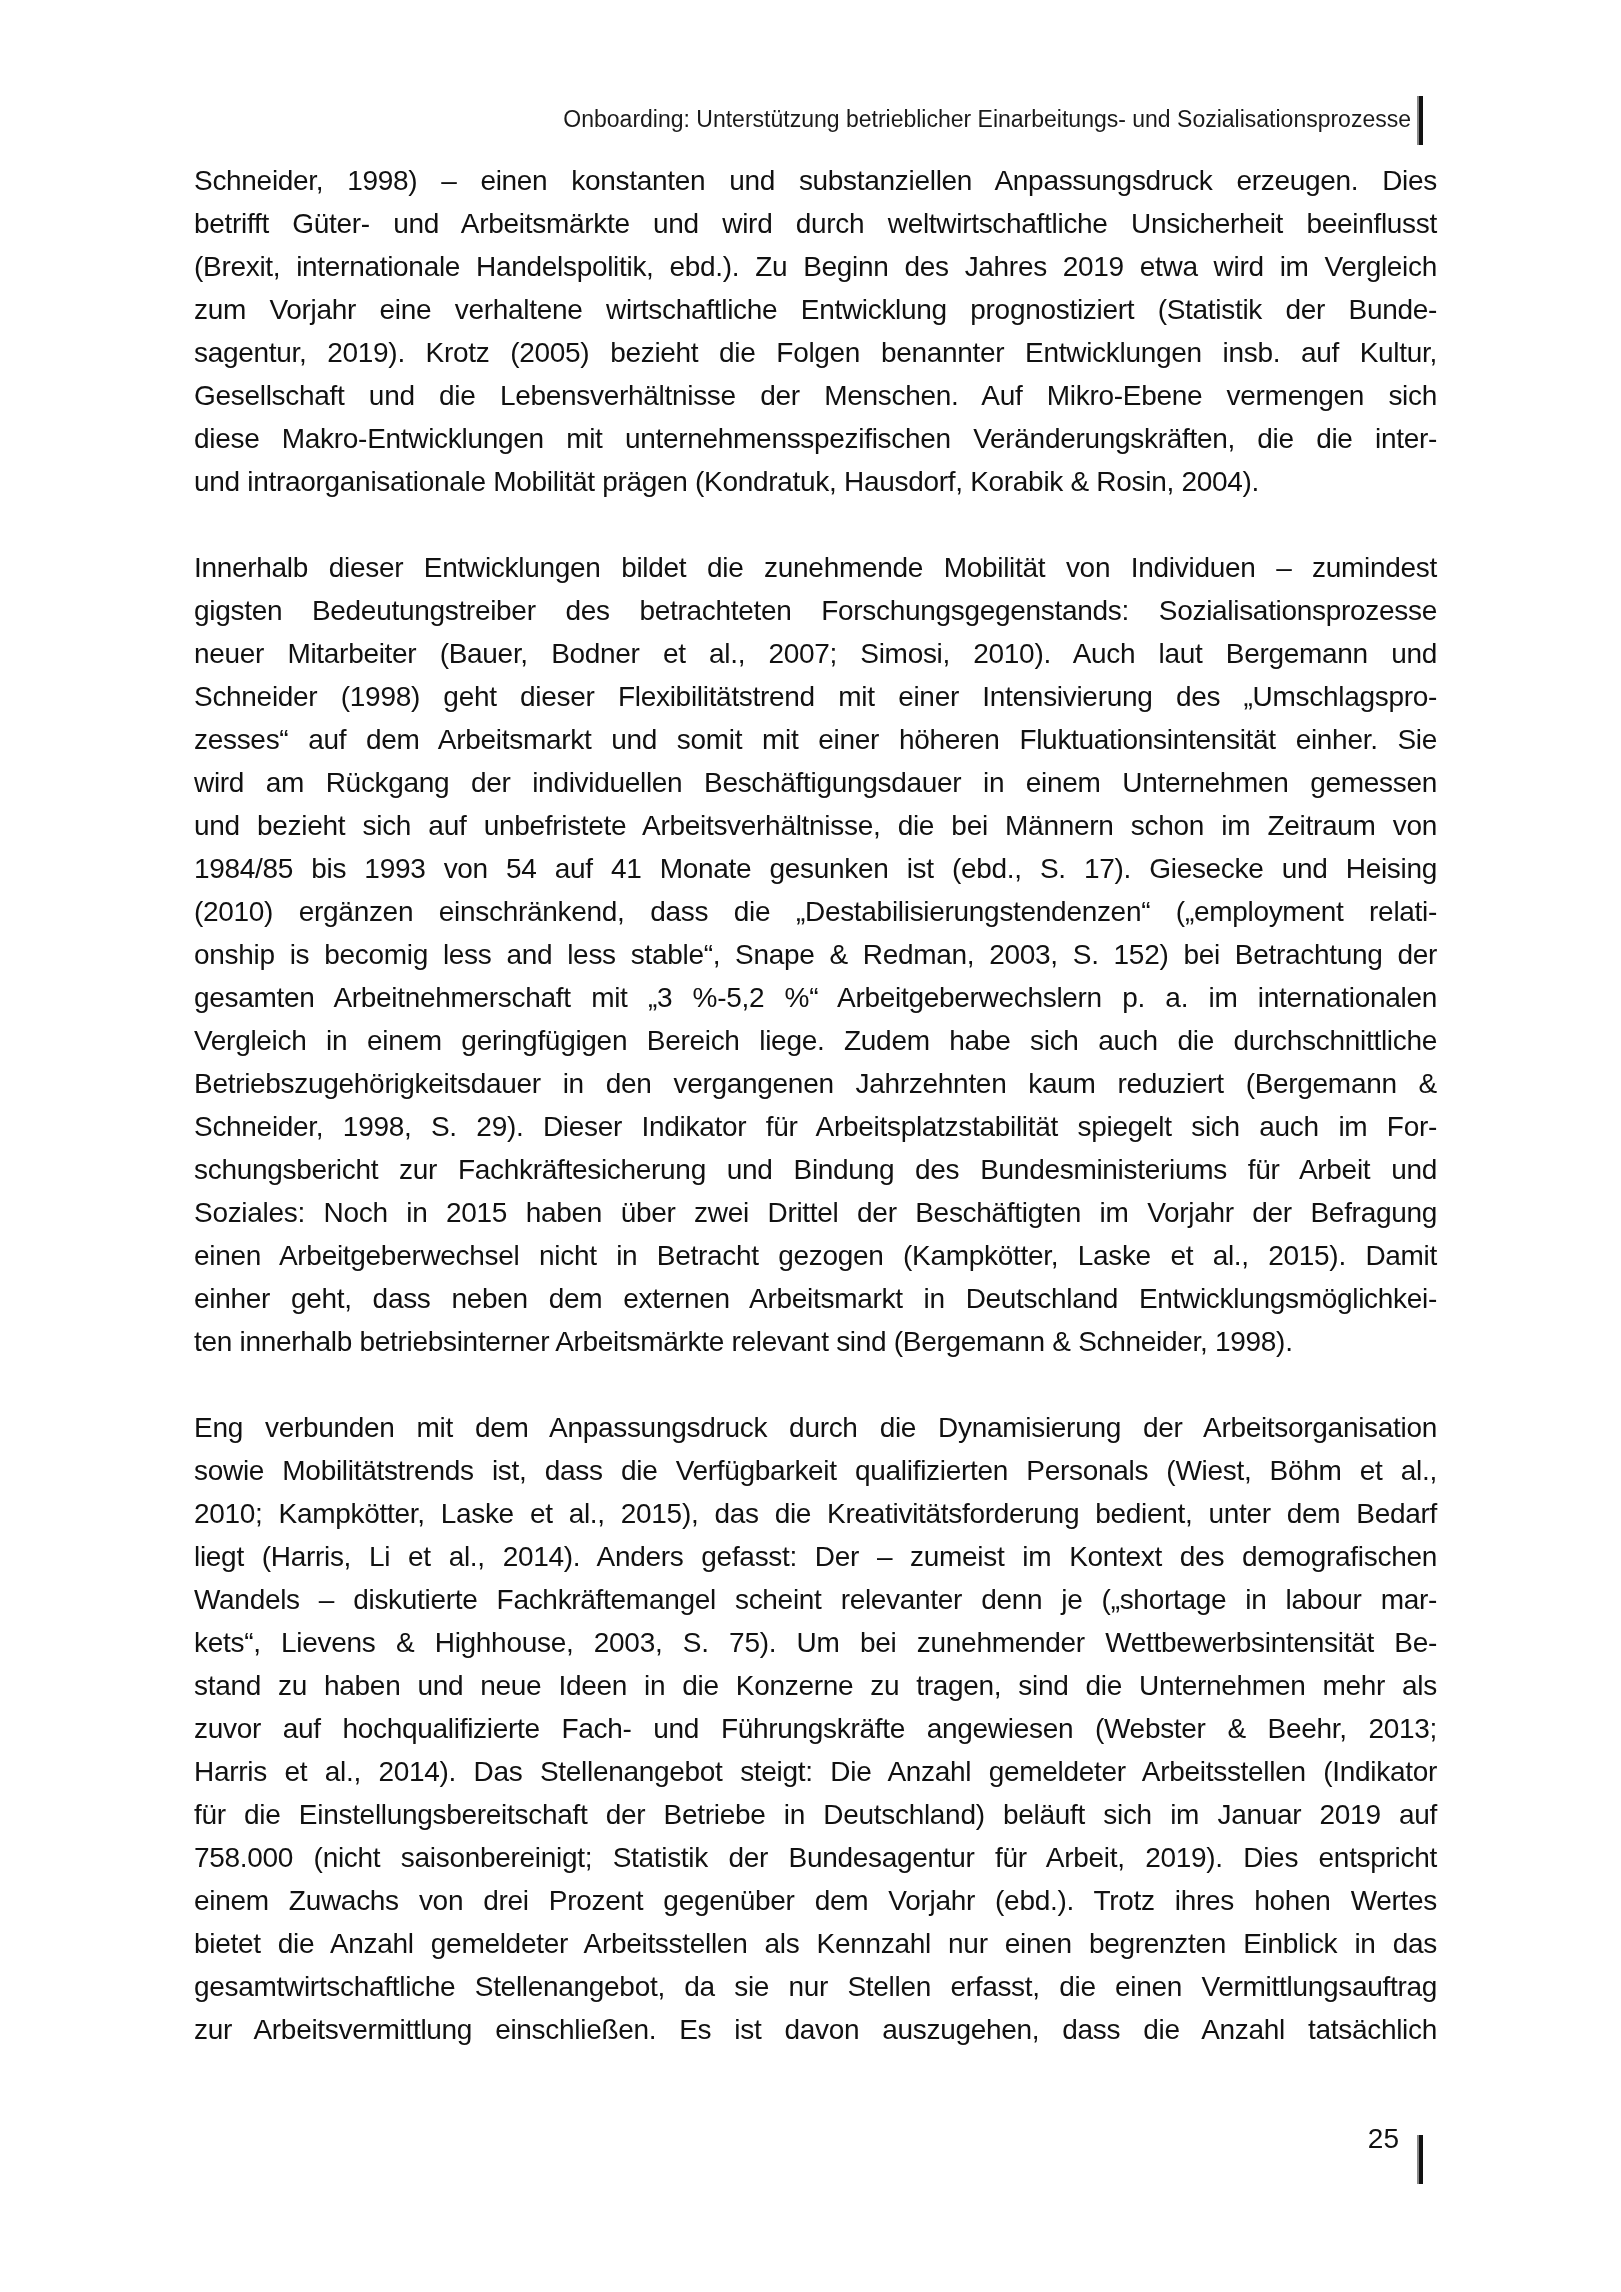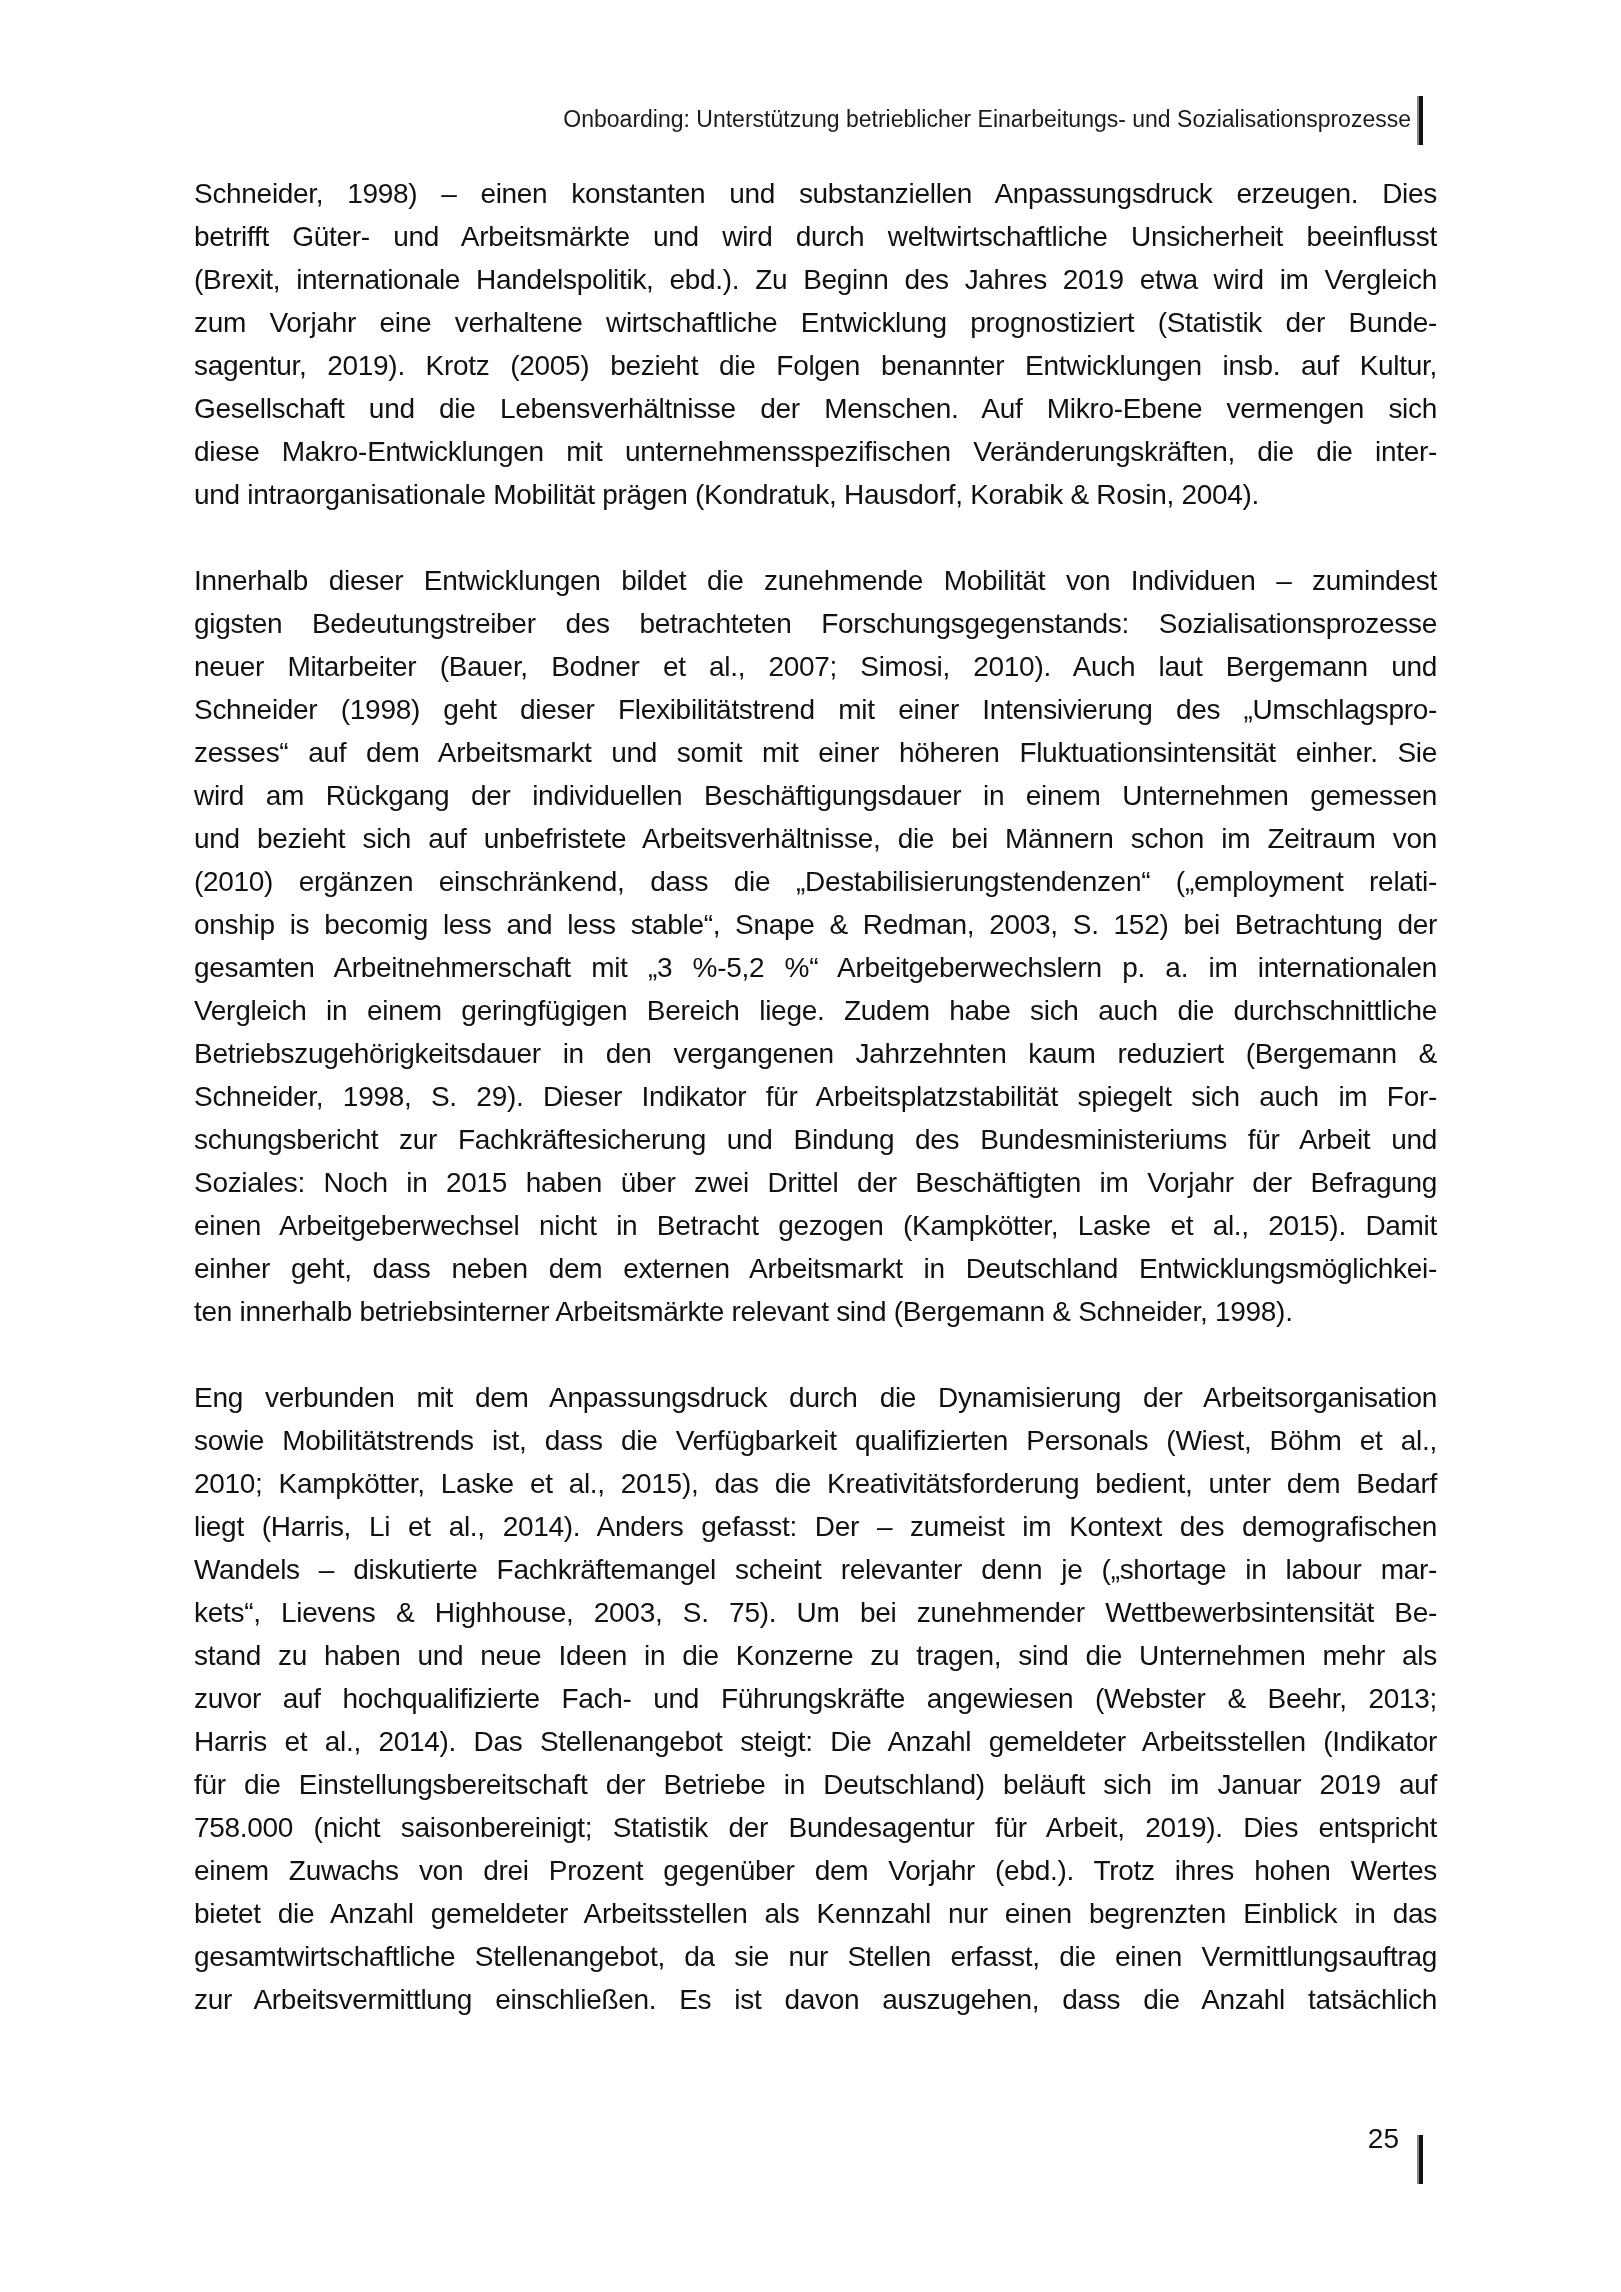--- a/index.html
+++ b/index.html
@@ -11,21 +11,21 @@
   }
   .header-bar {
     position: absolute; top: 96px; left: 1417px; width: 3.9px; height: 49px; background: #111;
     border-left: 2px solid #888;
   }
   .body-text {
     position: absolute; left: 194px; top: 159px; width: 1243px;
     font-family: "Liberation Sans", sans-serif; font-size: 28px; line-height: 43px;
     color: #111; text-align: justify; letter-spacing: -0.3px;
   }
-  .para { margin: 13px 0 43px 0; }
+  .para { margin: 0 0 43px 0; }
   .line { display: block; text-align: justify; text-align-last: justify; white-space: nowrap; height: 43px; overflow: visible; }
   .line.last { text-align-last: left; }
   b { font-weight: normal; }
   .page-number {
     position: absolute; top: 2123px; left: 1360px; width: 39px;
     font-family: "Liberation Sans", sans-serif; font-size: 28px; color: #111; text-align: right;
   }
   .footer-bar {
     position: absolute; top: 2135px; left: 1417px; width: 3.9px; height: 49px; background: #111;
     border-left: 2px solid #888;
@@ -49,20 +49,21 @@
       <span class="line last">und intraorganisationale Mobilität prägen (Kondratuk, Hausdorf, Korabik &amp; Rosin, 2004).</span>
     </div>
   <div class="para" id="p1">
     <span class="line"><span>Innerhalb dieser Entwicklungen bildet die </span><b>zunehmende Mobilität</b><span> von Individuen – zumindest</span></span>
       <span class="line">gigsten Bedeutungstreiber des betrachteten Forschungsgegenstands: Sozialisationsprozesse</span>
       <span class="line">neuer Mitarbeiter (Bauer, Bodner et al., 2007; Simosi, 2010). Auch laut Bergemann und</span>
       <span class="line">Schneider (1998) geht dieser Flexibilitätstrend mit einer Intensivierung des „Umschlagspro-</span>
       <span class="line">zesses“ auf dem Arbeitsmarkt und somit mit einer höheren Fluktuationsintensität einher. Sie</span>
       <span class="line">wird am Rückgang der individuellen Beschäftigungsdauer in einem Unternehmen gemessen</span>
       <span class="line">und bezieht sich auf unbefristete Arbeitsverhältnisse, die bei Männern schon im Zeitraum von</span>
+      <span class="line">1984/85 bis 1993 von 54 auf 41 Monate gesunken ist (ebd., S. 17). Giesecke und Heising</span>
       <span class="line">(2010) ergänzen einschränkend, dass die „Destabilisierungstendenzen“ („employment relati-</span>
       <span class="line">onship is becomig less and less stable“, Snape &amp; Redman, 2003, S. 152) bei Betrachtung der</span>
       <span class="line">gesamten Arbeitnehmerschaft mit „3 %-5,2 %“ Arbeitgeberwechslern p. a. im internationalen</span>
       <span class="line">Vergleich in einem geringfügigen Bereich liege. Zudem habe sich auch die durchschnittliche</span>
       <span class="line">Betriebszugehörigkeitsdauer in den vergangenen Jahrzehnten kaum reduziert (Bergemann &amp;</span>
       <span class="line">Schneider, 1998, S. 29). Dieser Indikator für Arbeitsplatzstabilität spiegelt sich auch im For-</span>
       <span class="line">schungsbericht zur Fachkräftesicherung und Bindung des Bundesministeriums für Arbeit und</span>
       <span class="line">Soziales: Noch in 2015 haben über zwei Drittel der Beschäftigten im Vorjahr der Befragung</span>
       <span class="line">einen Arbeitgeberwechsel nicht in Betracht gezogen (Kampkötter, Laske et al., 2015). Damit</span>
       <span class="line">einher geht, dass neben dem externen Arbeitsmarkt in Deutschland Entwicklungsmöglichkei-</span>

